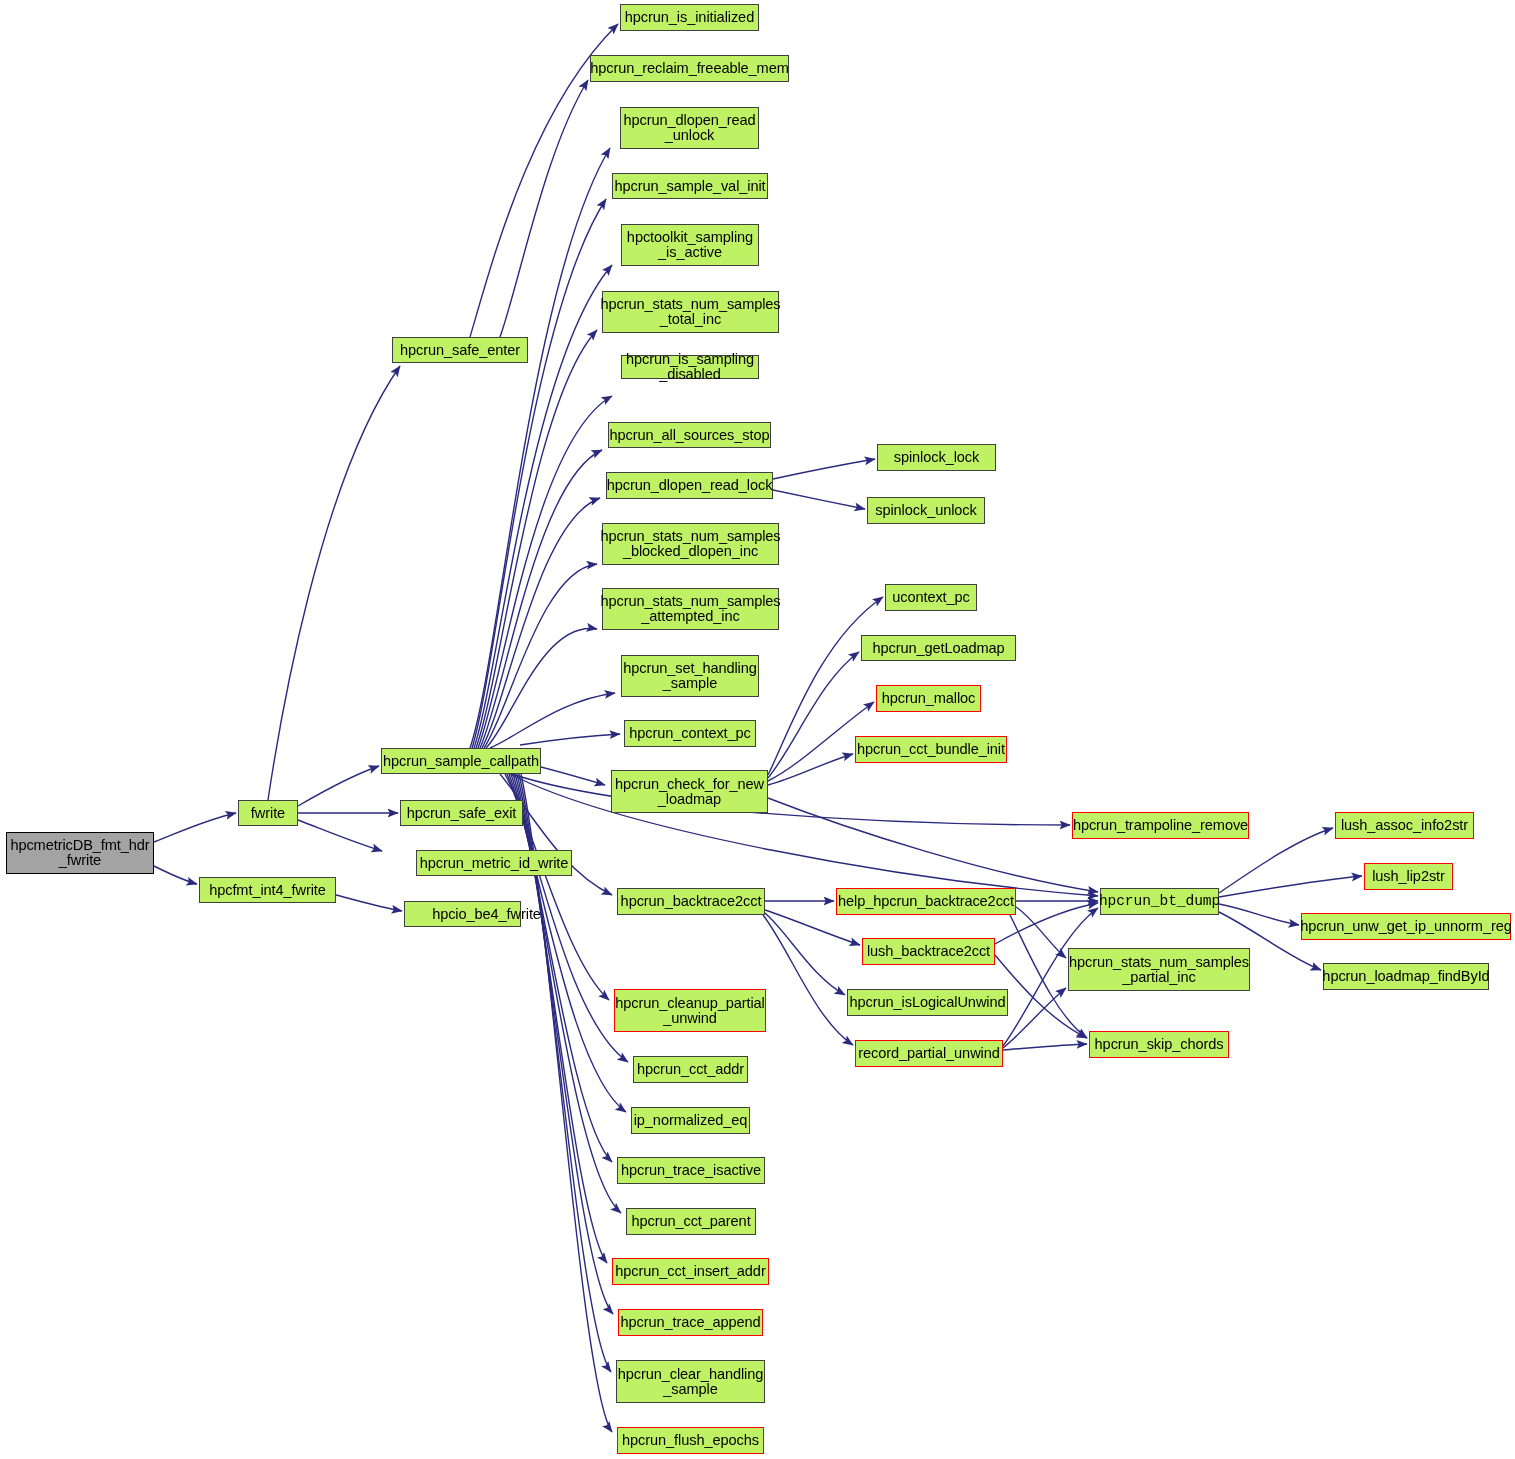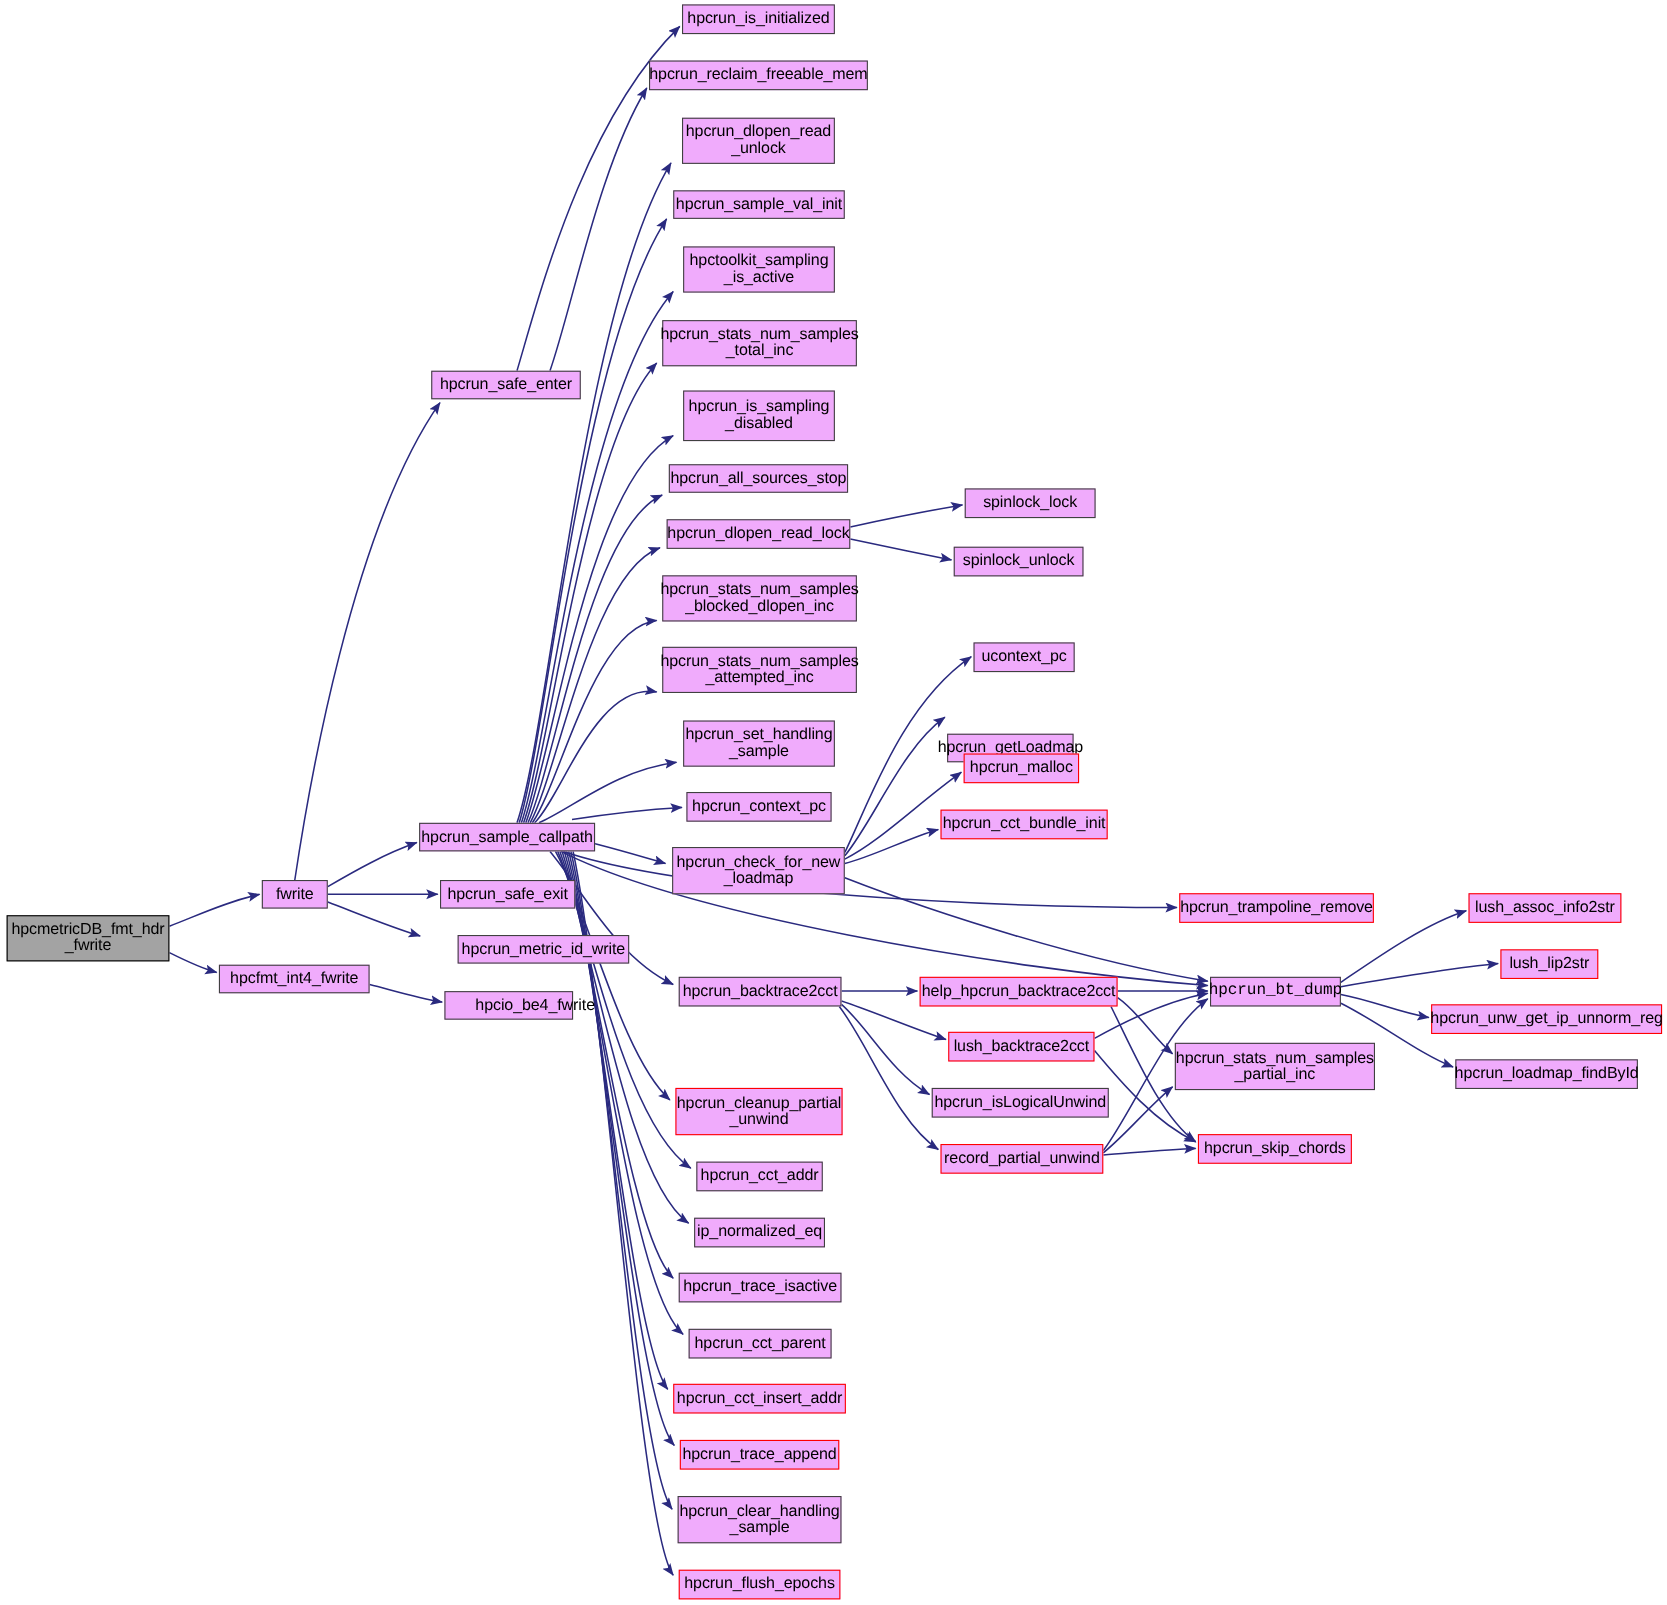--- a/index.html
+++ b/index.html
@@ -22,21 +22,21 @@
     height: 1459px;
     pointer-events: none;
   }
   .node {
     position: absolute;
     box-sizing: border-box;
     display: flex;
     align-items: center;
     justify-content: center;
     text-align: center;
-    background: #f0abfc;
+    background: #bef264;
     border: 1px solid #404040;
     font-size: 14.6px;
     line-height: 15px;
     color: #000000;
     white-space: pre-line;
     letter-spacing: -0.1px;
     z-index: 2;
   }
   .node.red {
     border-color: #ff0000;
@@ -127,32 +127,32 @@
       <div class="node" style="left: 404px; top: 901px; width: 117px; height: 26px; padding-left: 48px;">hpcio_be4_fwrite</div>
       <div class="node" style="left: 620px; top: 4px; width: 139px; height: 27px;">hpcrun_is_initialized</div>
       <div class="node" style="left: 590px; top: 55px; width: 199px; height: 27px;">hpcrun_reclaim_freeable_mem</div>
       <div class="node" style="left: 620px; top: 107px; width: 139px; height: 42px;">hpcrun_dlopen_read
 _unlock</div>
       <div class="node" style="left: 612px; top: 173px; width: 156px; height: 26px;">hpcrun_sample_val_init</div>
       <div class="node" style="left: 621px; top: 224px; width: 138px; height: 42px;">hpctoolkit_sampling
 _is_active</div>
       <div class="node" style="left: 602px; top: 291px; width: 177px; height: 42px;">hpcrun_stats_num_samples
 _total_inc</div>
-      <div class="node" style="left: 621px; top: 355px; width: 138px; height: 46px;">hpcrun_is_sampling
+      <div class="node" style="left: 621px; top: 355px; width: 138px; height: 24px;">hpcrun_is_sampling
 _disabled</div>
       <div class="node" style="left: 608px; top: 422px; width: 163px; height: 26px;">hpcrun_all_sources_stop</div>
       <div class="node" style="left: 606px; top: 472px; width: 167px; height: 27px;">hpcrun_dlopen_read_lock</div>
       <div class="node" style="left: 877px; top: 444px; width: 119px; height: 27px;">spinlock_lock</div>
       <div class="node" style="left: 867px; top: 497px; width: 118px; height: 27px;">spinlock_unlock</div>
       <div class="node" style="left: 602px; top: 523px; width: 177px; height: 42px;">hpcrun_stats_num_samples
 _blocked_dlopen_inc</div>
       <div class="node" style="left: 602px; top: 588px; width: 177px; height: 42px;">hpcrun_stats_num_samples
 _attempted_inc</div>
       <div class="node" style="left: 885px; top: 584px; width: 92px; height: 27px;">ucontext_pc</div>
-      <div class="node" style="left: 861px; top: 635px; width: 115px; height: 26px; margin-top: 32px;">hpcrun_getLoadmap</div>
+      <div class="node" style="left: 861px; top: 635px; width: 155px; height: 26px;">hpcrun_getLoadmap</div>
       <div class="node" style="left: 621px; top: 655px; width: 138px; height: 42px;">hpcrun_set_handling
 _sample</div>
       <div class="node red" style="left: 876px; top: 685px; width: 105px; height: 27px;">hpcrun_malloc</div>
       <div class="node" style="left: 624px; top: 720px; width: 132px; height: 27px;">hpcrun_context_pc</div>
       <div class="node red" style="left: 855px; top: 736px; width: 152px; height: 27px;">hpcrun_cct_bundle_init</div>
       <div class="node" style="left: 611px; top: 770px; width: 157px; height: 43px;">hpcrun_check_for_new
 _loadmap</div>
       <div class="node red" style="left: 1072px; top: 812px; width: 177px; height: 27px;">hpcrun_trampoline_remove</div>
       <div class="node red" style="left: 1335px; top: 812px; width: 139px; height: 27px;">lush_assoc_info2str</div>
       <div class="node" style="left: 617px; top: 888px; width: 148px; height: 27px;">hpcrun_backtrace2cct</div>

